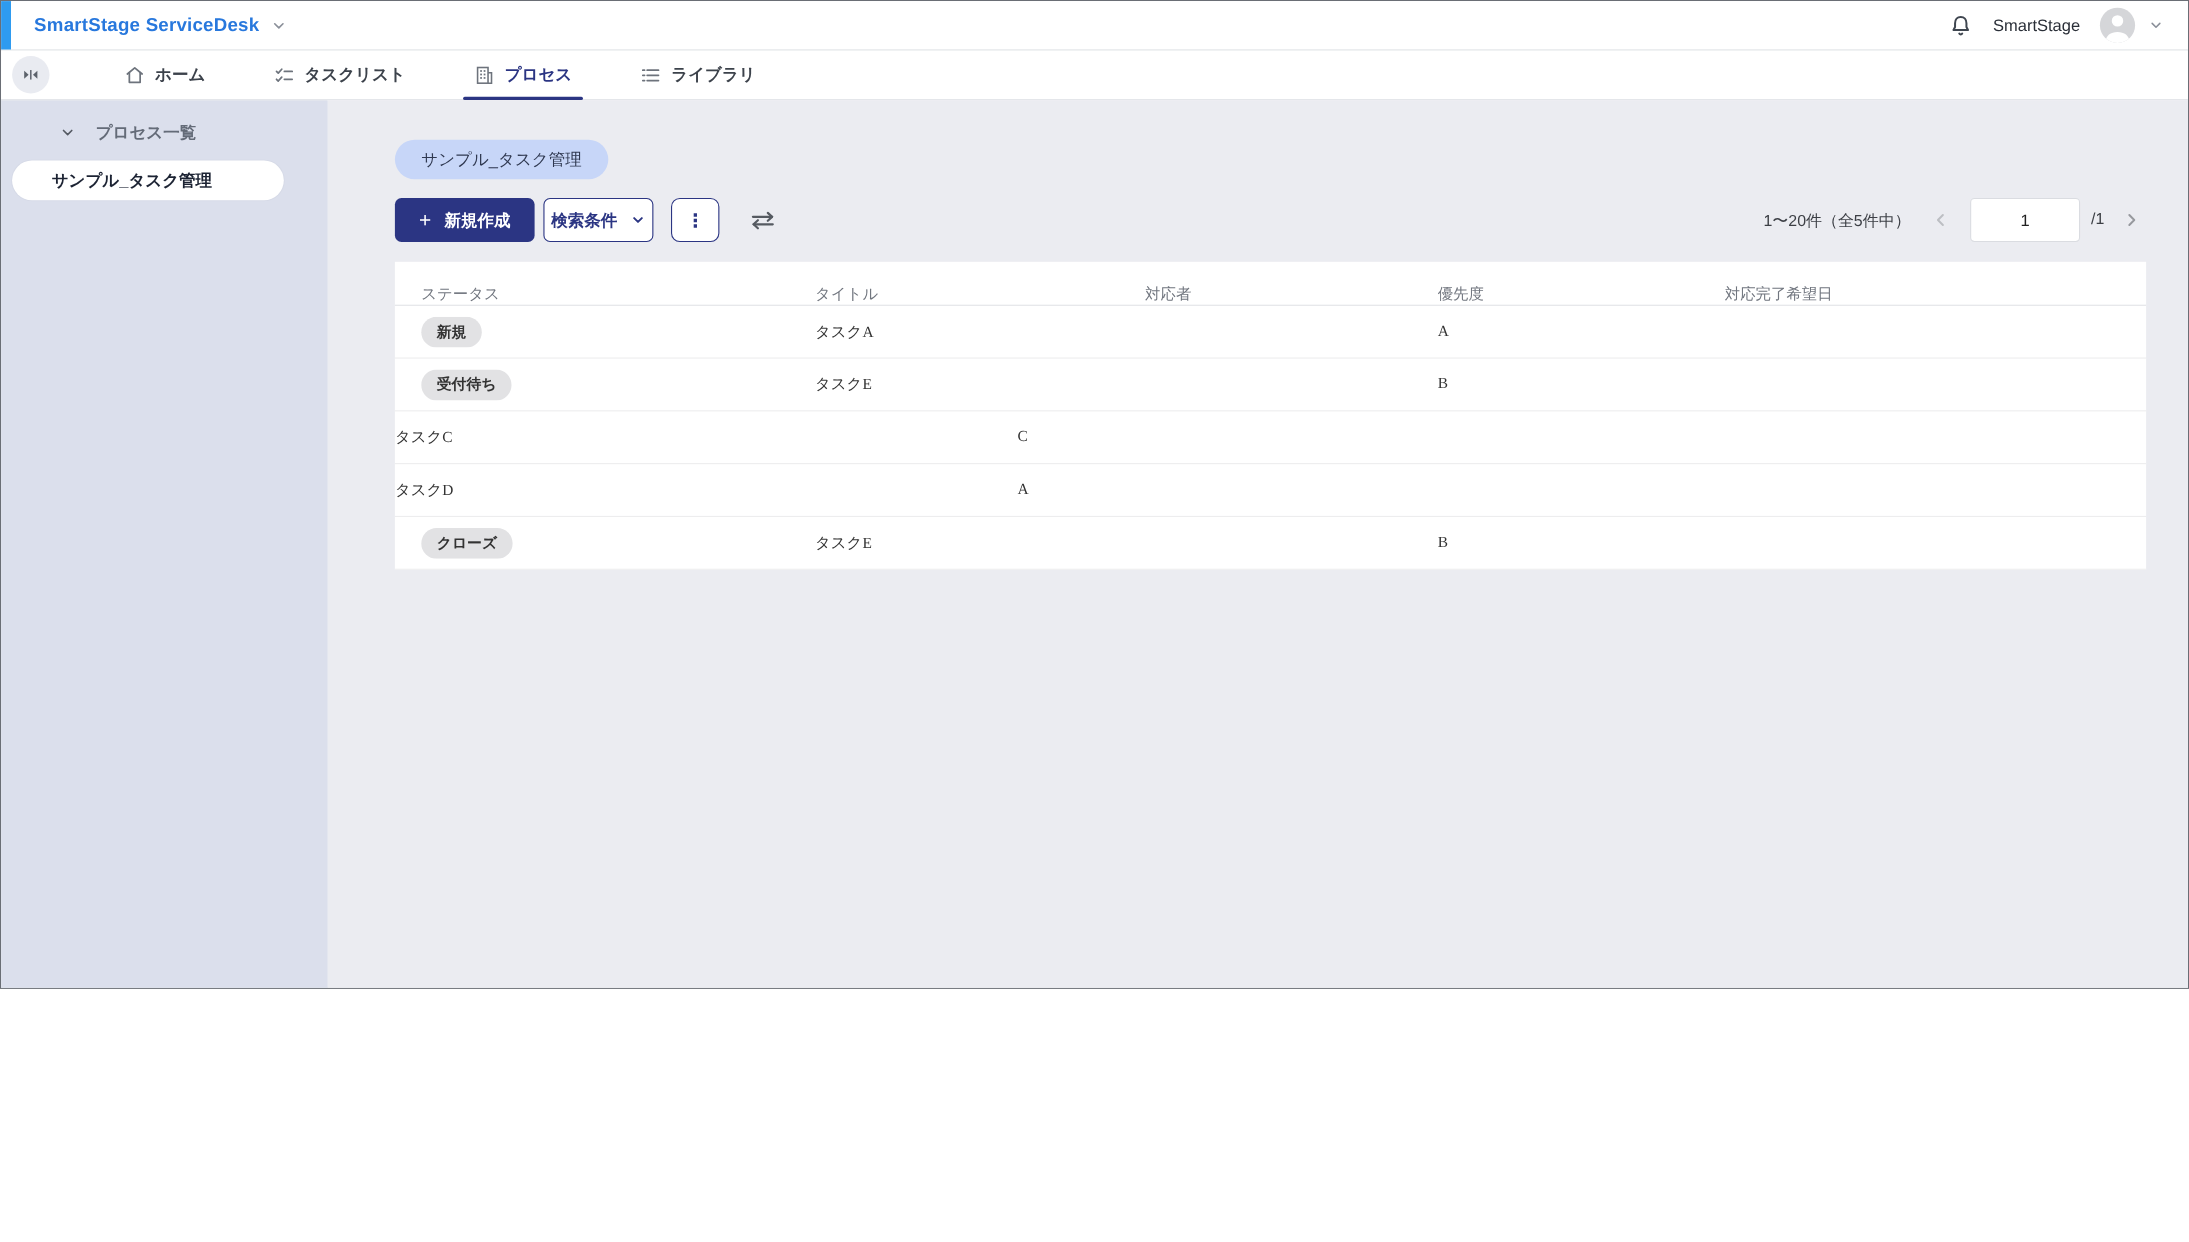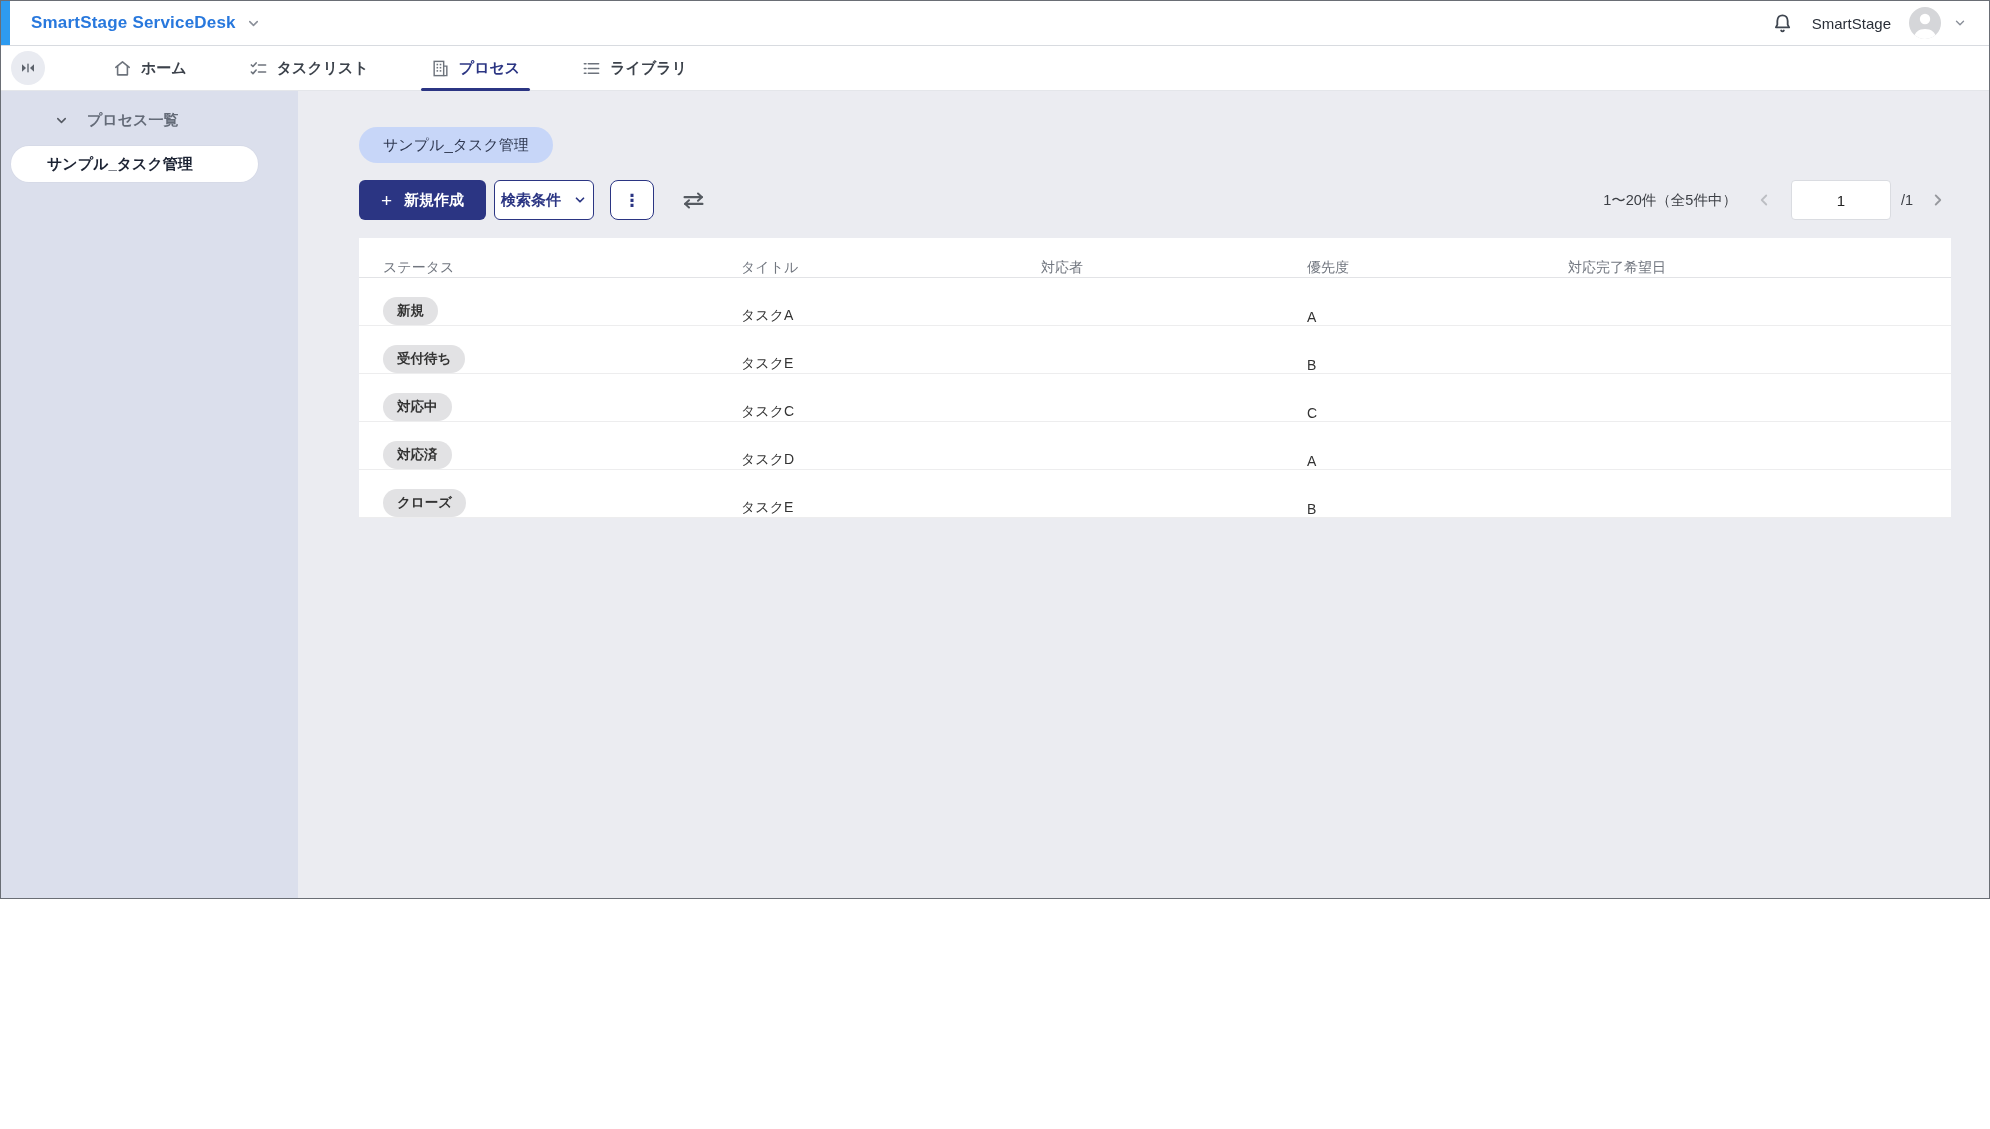--- a/index.html
+++ b/index.html
@@ -167,24 +167,25 @@
   }
   .page-total{ font-size:14.5px; color:#3c3f45; margin-right:12px; }
   
   .table{ margin-top:18px; background:#fff; }
   .thead{
     display:flex; align-items:flex-end; height:40px;
     border-bottom:1px solid #e2e3e6;
     color:#71767f; font-size:14px;
   }
   .trow{
-    display:flex; align-items:flex-end; height:48px;
+    display:flex; align-items:center; height:48px;
     border-bottom:1px solid #ededee;
     font-size:14px; color:#333;
     cursor:pointer;
+    font-family:Liberation Serif, serif;
   }
   .trow:last-child{ border-bottom:1px solid #ededee; }
   .cell{ overflow:hidden; white-space:nowrap; }
   .c-status  { width:382px; padding-left:24px; }
   .c-title   { width:300px; }
   .c-assignee{ width:266px; }
   .c-priority{ width:261px; }
   .c-due     { flex:1; }
   .status-badge{
     display:inline-block;
@@ -365,29 +366,27 @@
 
   <div class="trow">
     <div class="cell c-status"><span class="status-badge">受付待ち</span></div>
     <div class="cell c-title">タスクE</div>
     <div class="cell c-assignee"></div>
     <div class="cell c-priority">B</div>
     <div class="cell c-due"></div>
   </div>
 
   <div class="trow">
-    <div class="cell c-status"><span class="status-badge">対応中</span></div>
     <div class="cell c-title">タスクC</div>
     <div class="cell c-assignee"></div>
     <div class="cell c-priority">C</div>
     <div class="cell c-due"></div>
   </div>
 
   <div class="trow">
-    <div class="cell c-status"><span class="status-badge">対応済</span></div>
     <div class="cell c-title">タスクD</div>
     <div class="cell c-assignee"></div>
     <div class="cell c-priority">A</div>
     <div class="cell c-due"></div>
   </div>
 
   <div class="trow">
     <div class="cell c-status"><span class="status-badge">クローズ</span></div>
     <div class="cell c-title">タスクE</div>
     <div class="cell c-assignee"></div>

